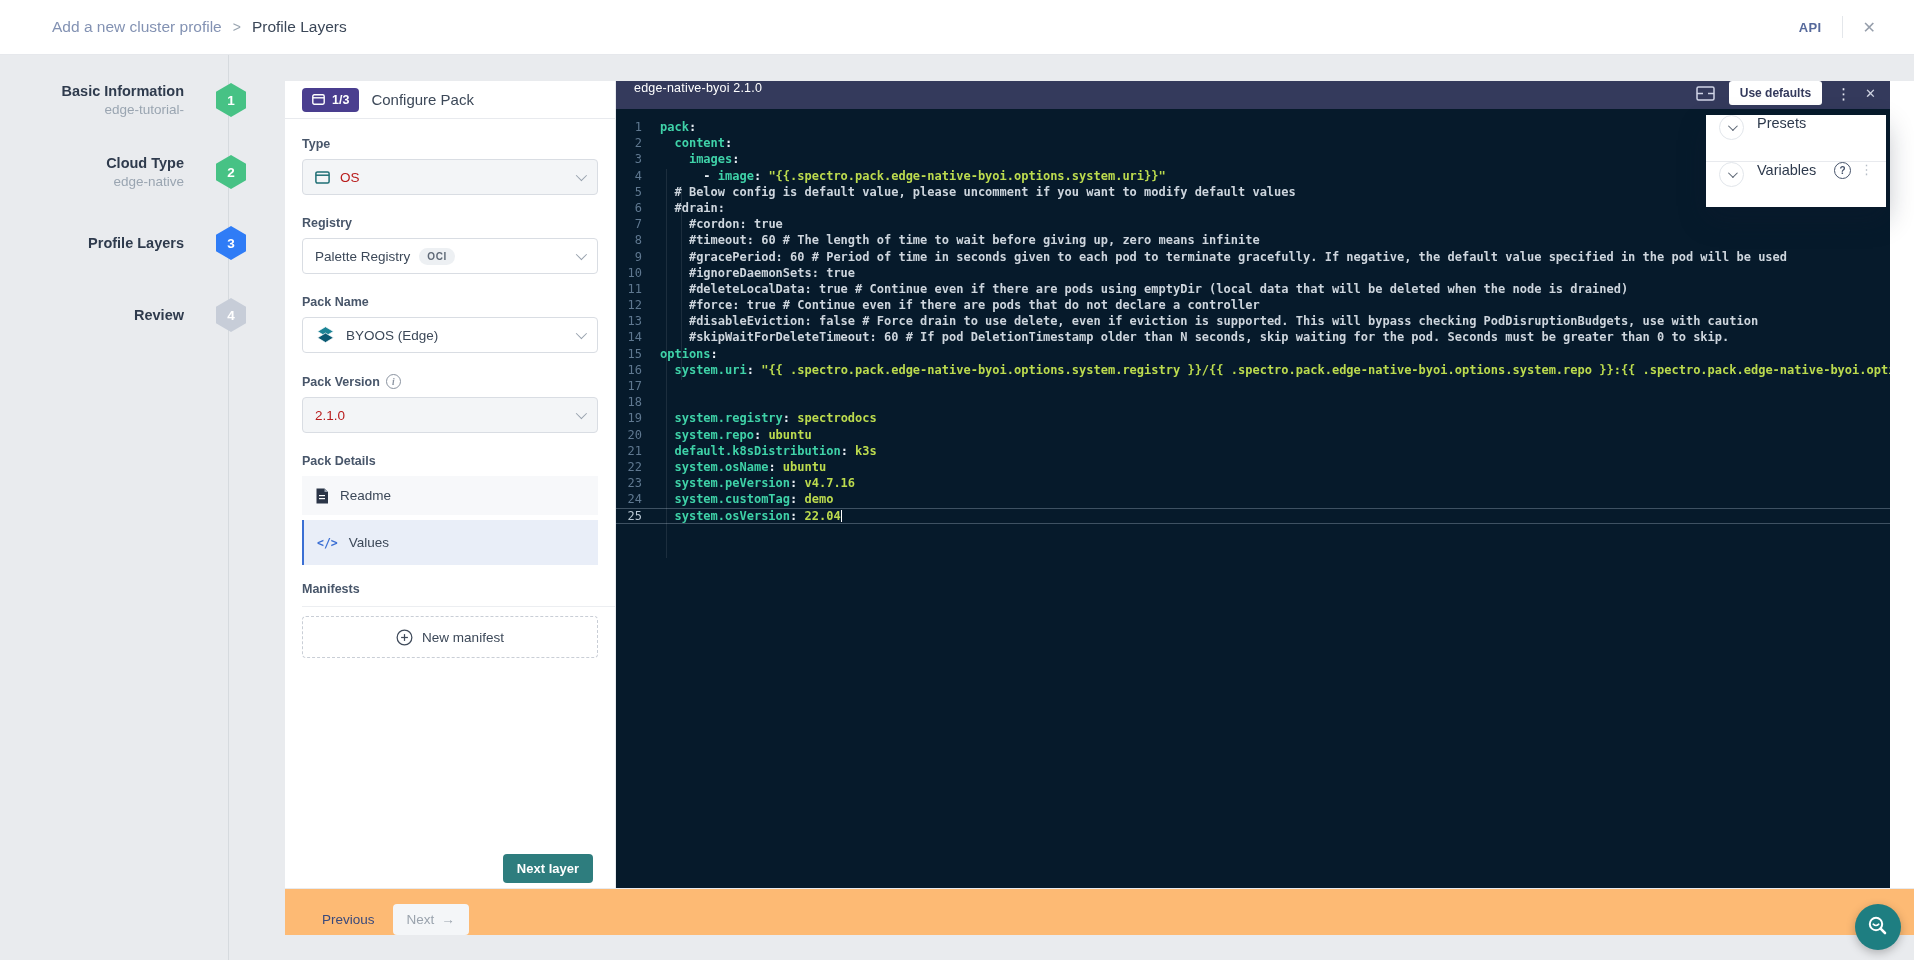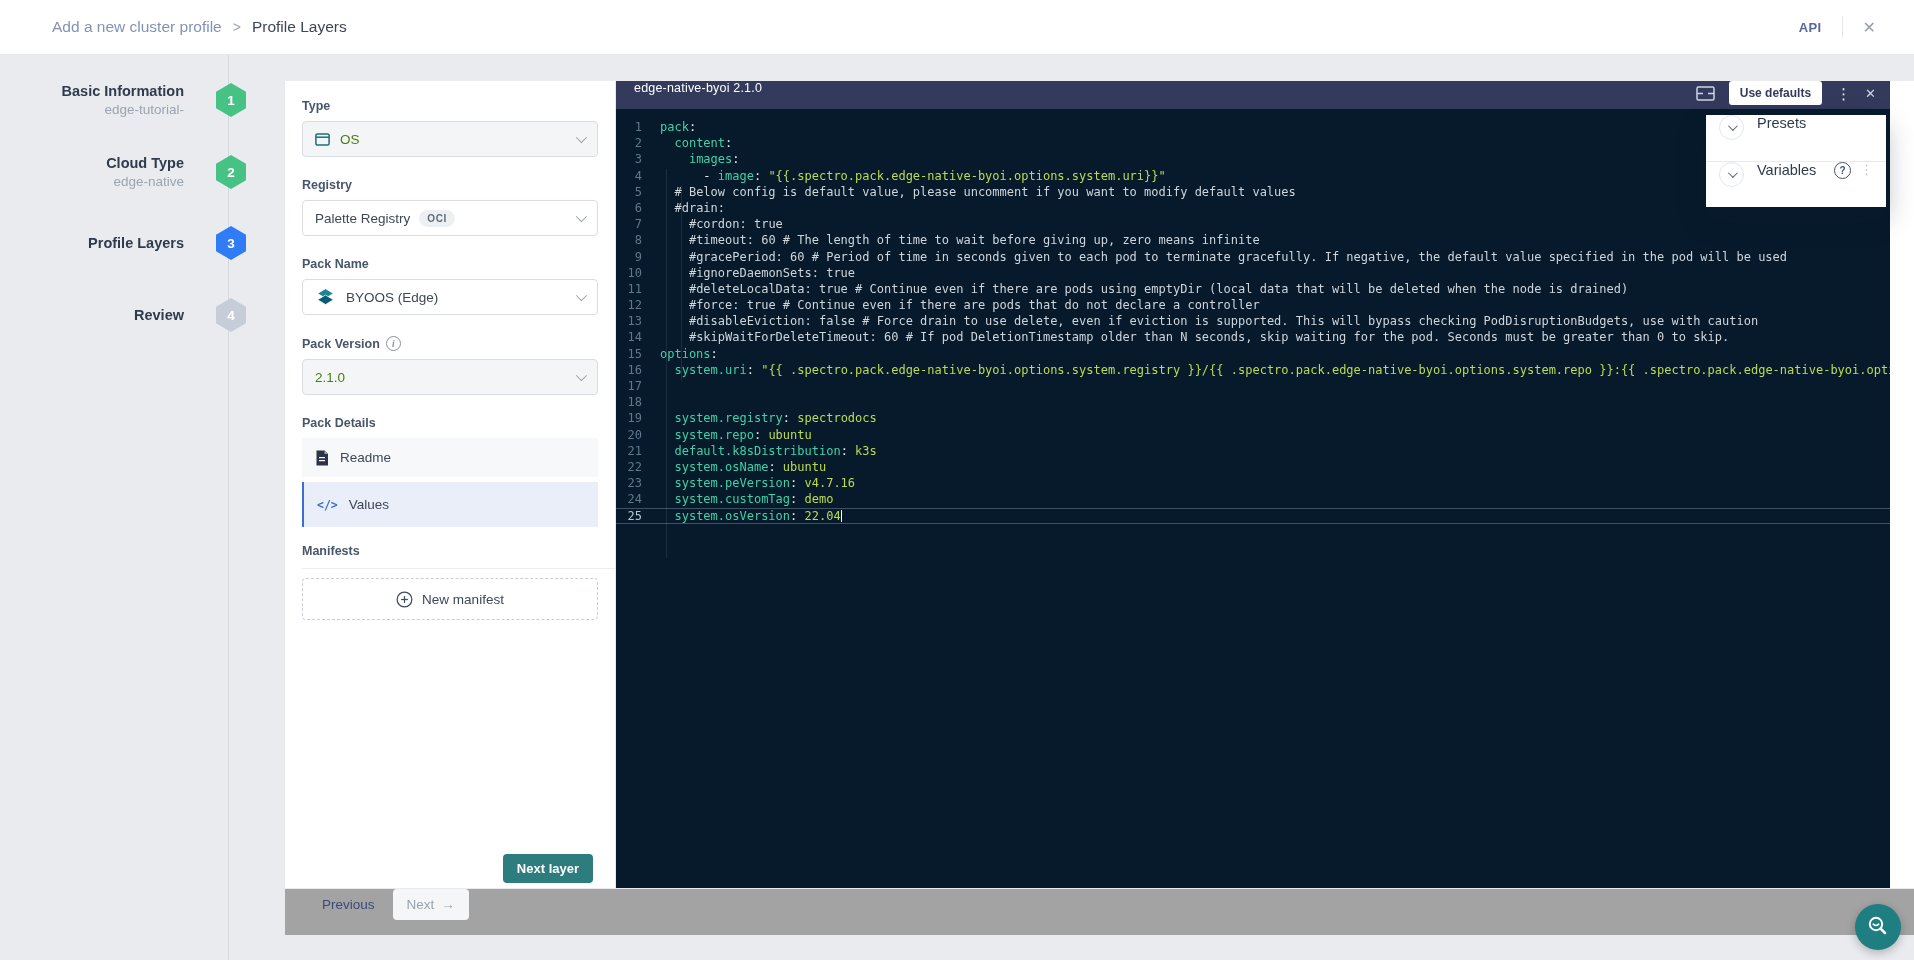--- a/index.html
+++ b/index.html
@@ -40,21 +40,21 @@
   .form-panel { position:absolute; left:0; top:0; width:331px; bottom:47px; border-right:1px solid #e8eaee; }
   .form-header { height:38px; display:flex; align-items:center; padding:0 17px; border-bottom:1px solid #e8eaee; }
   .step-badge { background:#4a3e8f; color:#fff; border-radius:4px; font-size:12.5px; font-weight:700;
                 display:flex; align-items:center; gap:7px; padding:5px 10px; }
   .form-title { margin-left:12px; font-size:15px; font-weight:500; color:#3c4858; }
   .form-body { padding:18px 17px 0 17px; }
   .fld-label { font-size:12.5px; font-weight:600; color:#48566a; margin-bottom:8px; display:flex; align-items:center; gap:6px; }
   .select { height:36px; border:1px solid #d9dde3; border-radius:4px; display:flex; align-items:center;
             padding:0 30px 0 12px; position:relative; background:#fff; cursor:pointer; margin-bottom:21px;
             font-size:13.5px; color:#3c4858; }
-  .select.disabled { background:#f3f5f7; color:#4d7c0f; cursor:default; }
+  .select.disabled { background:#f3f5f7; color:#b91c1c; cursor:default; }
   .select .chev { position:absolute; right:13px; top:13px; width:8px; height:8px;
                   border-right:1.5px solid #98a2ae; border-bottom:1.5px solid #98a2ae;
                   transform:rotate(45deg) translateY(-2px); }
   .pill { background:#edf0f3; color:#606a78; font-size:10px; font-weight:700; letter-spacing:.6px;
           border-radius:9px; padding:3px 8px; margin-left:9px; }
   .sel-icon { margin-right:10px; display:flex; align-items:center; }
   .info-icon { width:15px; height:15px; border:1px solid #8a93a0; border-radius:50%; color:#8a93a0;
                font-size:9.5px; display:inline-flex; align-items:center; justify-content:center;
                font-family:"Liberation Serif", serif; font-style:italic; cursor:pointer; }
   .detail-row { height:39px; display:flex; align-items:center; padding:0 13px; font-size:13.5px;
@@ -82,21 +82,21 @@
   .eh-close { color:#cfd4e2; font-size:13px; cursor:pointer; }
   .code-area { position:absolute; top:34px; left:0; right:0; bottom:0; overflow:hidden; padding-top:4px;
                font-family:"DejaVu Sans Mono", monospace; font-size:12px; }
   .guide { position:absolute; width:1px; background:rgba(255,255,255,.09); z-index:1; }
   .g1 { left:50px; top:54px; height:389px; }
   .g2 { left:65px; top:71px; height:194px; }
   .cl { display:flex; height:16.2px; line-height:16.2px; white-space:pre; position:relative; }
   .cl.active { box-shadow:inset 0 1px 0 rgba(210,225,240,.28), inset 0 -1px 0 rgba(210,225,240,.28); }
   .ln { width:44px; padding-right:18px; text-align:right; color:#5f7890; flex-shrink:0; user-select:none; }
   .cl.active .ln { color:#b9c7d3; }
-  .ct { white-space:pre; }
+  .ct { white-space:pre;font-weight:bold; }
   .tk-key { color:#3fd2a8; }
   .tk-val, .tk-str { color:#bcdb4e; }
   .tk-com { color:#cdd5dd; }
   .tk-pln { color:#e8eef4; }
   .cursor { display:inline-block; width:1.5px; height:12px; background:#fff; vertical-align:-2px; }
 
   
   .dd-panel { position:absolute; top:34px; right:4px; width:180px; background:#fff; z-index:6;
               box-shadow:0 12px 26px rgba(18,28,48,.3); }
   .dd-row { height:46px; display:flex; align-items:flex-start; padding:0 13px; cursor:pointer; }
@@ -106,21 +106,21 @@
   .circle-chev i { width:7px; height:7px; border-right:1.5px solid #5a6472; border-bottom:1.5px solid #5a6472;
                    transform:rotate(45deg) translateY(-2px); }
   .dd-label { margin-left:13px; font-size:14.5px; font-weight:500; color:#2e3a4d; }
   .help-icon { margin-left:auto; width:17px; height:17px; border:1.4px solid #46536a; border-radius:50%;
                color:#46536a; font-size:10px; font-weight:700; display:flex; align-items:center;
                justify-content:center; cursor:pointer; }
   .dd-kebab { color:#b6bdc7; font-size:13px; margin-left:9px; cursor:pointer; }
 
   
   .bottom-bar { position:absolute; left:0; right:0; bottom:0; height:47px; border-top:1px solid #e8eaee;
-                display:flex; align-items:flex-start; padding-left:27px; background:#a3a3a3; }
+                display:flex; align-items:flex-end; padding-left:27px; background:#fdba74; }
   .prev-btn { color:#3a4a7c; font-size:13.5px; font-weight:500; background:none; border:none; cursor:pointer; padding:8px 10px; }
   .next-btn { background:#f4f6f8; color:#9aa3ad; font-size:13.5px; border:none; border-radius:4px;
               padding:8px 14px; margin-left:8px; display:flex; align-items:center; gap:7px; }
 
   
   .chat-btn { position:absolute; left:1855px; top:904px; width:46px; height:46px; border-radius:50%;
               background:#1e7e81; display:flex; align-items:center; justify-content:center;
               box-shadow:0 3px 10px rgba(0,0,0,.25); cursor:pointer; z-index:30; }
 </style>
 </head>
@@ -167,20 +167,30 @@
         <div class="step-labels">
           <div class="step-title">Review</div>
         </div>
         <div class="hex pending">4</div>
       </div>
     </div>
 
   <div class="card">
 
     <div class="form-panel">
+      <div class="form-header">
+        <span class="step-badge">
+          <svg width="13" height="11" viewBox="0 0 13 11">
+              <rect x="0.8" y="0.8" width="11.4" height="9.4" rx="1.4" fill="none" stroke="#fff" stroke-width="1.4"></rect>
+              <line x1="0.8" y1="3.8" x2="12.2" y2="3.8" stroke="#fff" stroke-width="1.4"></line>
+            </svg>
+          <span>1/3</span>
+        </span>
+        <span class="form-title">Configure Pack</span>
+      </div>
       <div class="form-body">
 
         <div class="fld-label">Type</div>
         <div class="select disabled">
           <span class="sel-icon">
             <svg width="15" height="13" viewBox="0 0 15 13">
                 <rect x="0.9" y="0.9" width="13.2" height="11.2" rx="1.5" fill="none" stroke="#1f6f75" stroke-width="1.5"></rect>
                 <line x1="0.9" y1="4.2" x2="14.1" y2="4.2" stroke="#1f6f75" stroke-width="1.5"></line>
               </svg>
           </span>

